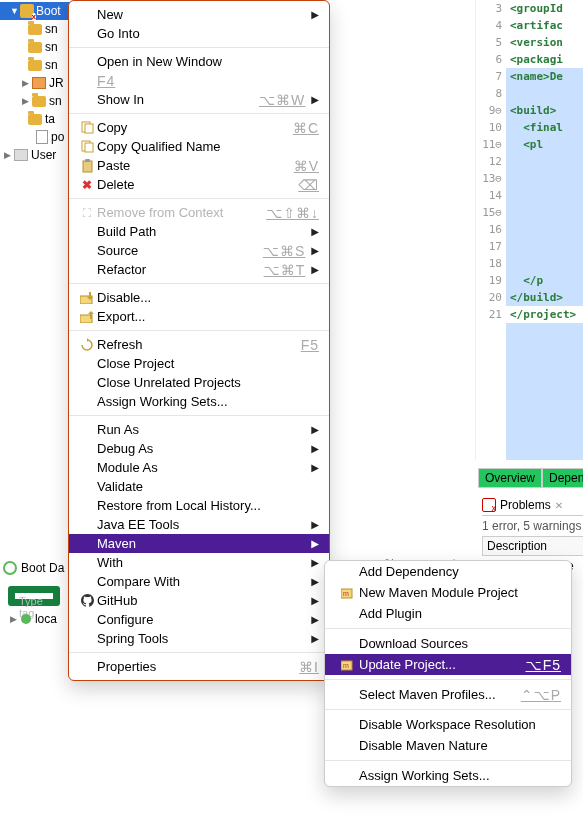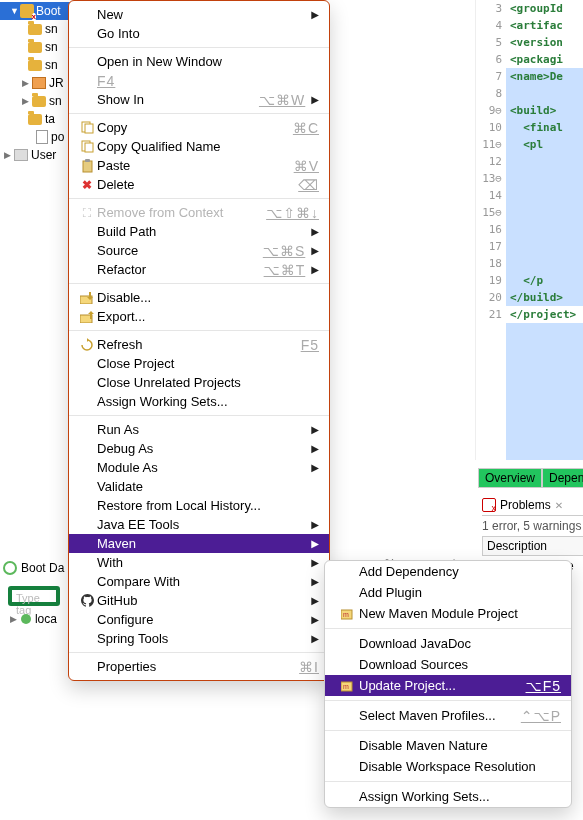--- a/index.html
+++ b/index.html
@@ -118,21 +118,21 @@
   .problems .hdr .close{ font-size:10px; color:#999;}
   .problems .err-icon{ display:inline-block; width:14px;height:14px;background:#fff;border:1px solid #c00;border-radius:2px;position:relative;}
   .problems .err-icon::after{content:"x";color:#c00;font-size:9px;position:absolute;right:-1px;bottom:-2px;}
 
   
   .boot { position:absolute; left:0; top:558px; width:70px; font-size:12px; }
   .boot .hdr { display:flex; align-items:center; gap:4px; padding:3px;}
   .boot .spring-icon{ display:inline-block;width:14px;height:14px;border:2px solid #5cb85c;border-radius:50%;}
   .tagbox {
     position:absolute; left:8px; top:586px; width:52px; height:20px;
-    border:4px solid #15803d; border-radius:3px; font-size:11px; color:#bbb; padding:2px 4px;
+    border:7px solid #15803d; border-radius:3px; font-size:11px; color:#bbb; padding:2px 4px;
   }
   .local { position:absolute; left:10px; top:612px; font-size:12px; display:flex; align-items:center; gap:4px;}
   .local .arrow {font-size:9px;color:#777;}
   .local .dot { width:10px;height:10px;border-radius:50%;background:#5cb85c;}
 
   
   .toolbar {
     position:absolute; left:338px; top:557px;
     display:flex; gap:6px; align-items:center;
   }
@@ -430,37 +430,33 @@
       <span class="key">⌘I</span>
     </div>
   </div>
 
 <div class="submenu" id="submenu">
     <div class="item">
       <span class="micon"></span>
       <span class="label">Add Dependency</span>
     </div>
     <div class="item">
-      <span class="micon"></span>
-      <span class="label">Add Plugin</span>
-    </div>
-    <div class="item">
       <span class="micon">
         <svg width="15" height="14" viewBox="0 0 15 14">
           <rect x="0" y="3" width="11" height="9" fill="#f5d77a" stroke="#b89030"></rect>
           <text x="2" y="10" font-size="7" fill="#b33">m</text>
         </svg>
       </span>
       <span class="label">New Maven Module Project</span>
     </div>
-    <div class="sep"></div>
-    <div class="item">
-      <span class="micon"></span>
-      <span class="label">Download JavaDoc</span>
-    </div>
+    <div class="item">
+      <span class="micon"></span>
+      <span class="label">Add Plugin</span>
+    </div>
+    <div class="sep"></div>
     <div class="item">
       <span class="micon"></span>
       <span class="label">Download Sources</span>
     </div>
     <div class="item selected">
       <span class="micon">
         <svg width="15" height="14" viewBox="0 0 15 14">
           <rect x="0" y="3" width="11" height="9" fill="#f5d77a" stroke="#b89030"></rect>
           <text x="2" y="10" font-size="7" fill="#b33">m</text>
         </svg>
@@ -470,24 +466,24 @@
     </div>
     <div class="sep"></div>
     <div class="item">
       <span class="micon"></span>
       <span class="label">Select Maven Profiles...</span>
       <span class="key">⌃⌥P</span>
     </div>
     <div class="sep"></div>
     <div class="item">
       <span class="micon"></span>
+      <span class="label">Disable Workspace Resolution</span>
+    </div>
+    <div class="item">
+      <span class="micon"></span>
       <span class="label">Disable Maven Nature</span>
     </div>
-    <div class="item">
-      <span class="micon"></span>
-      <span class="label">Disable Workspace Resolution</span>
-    </div>
     <div class="sep"></div>
     <div class="item">
       <span class="micon"></span>
       <span class="label">Assign Working Sets...</span>
     </div>
   </div>
 
 </body></html>

